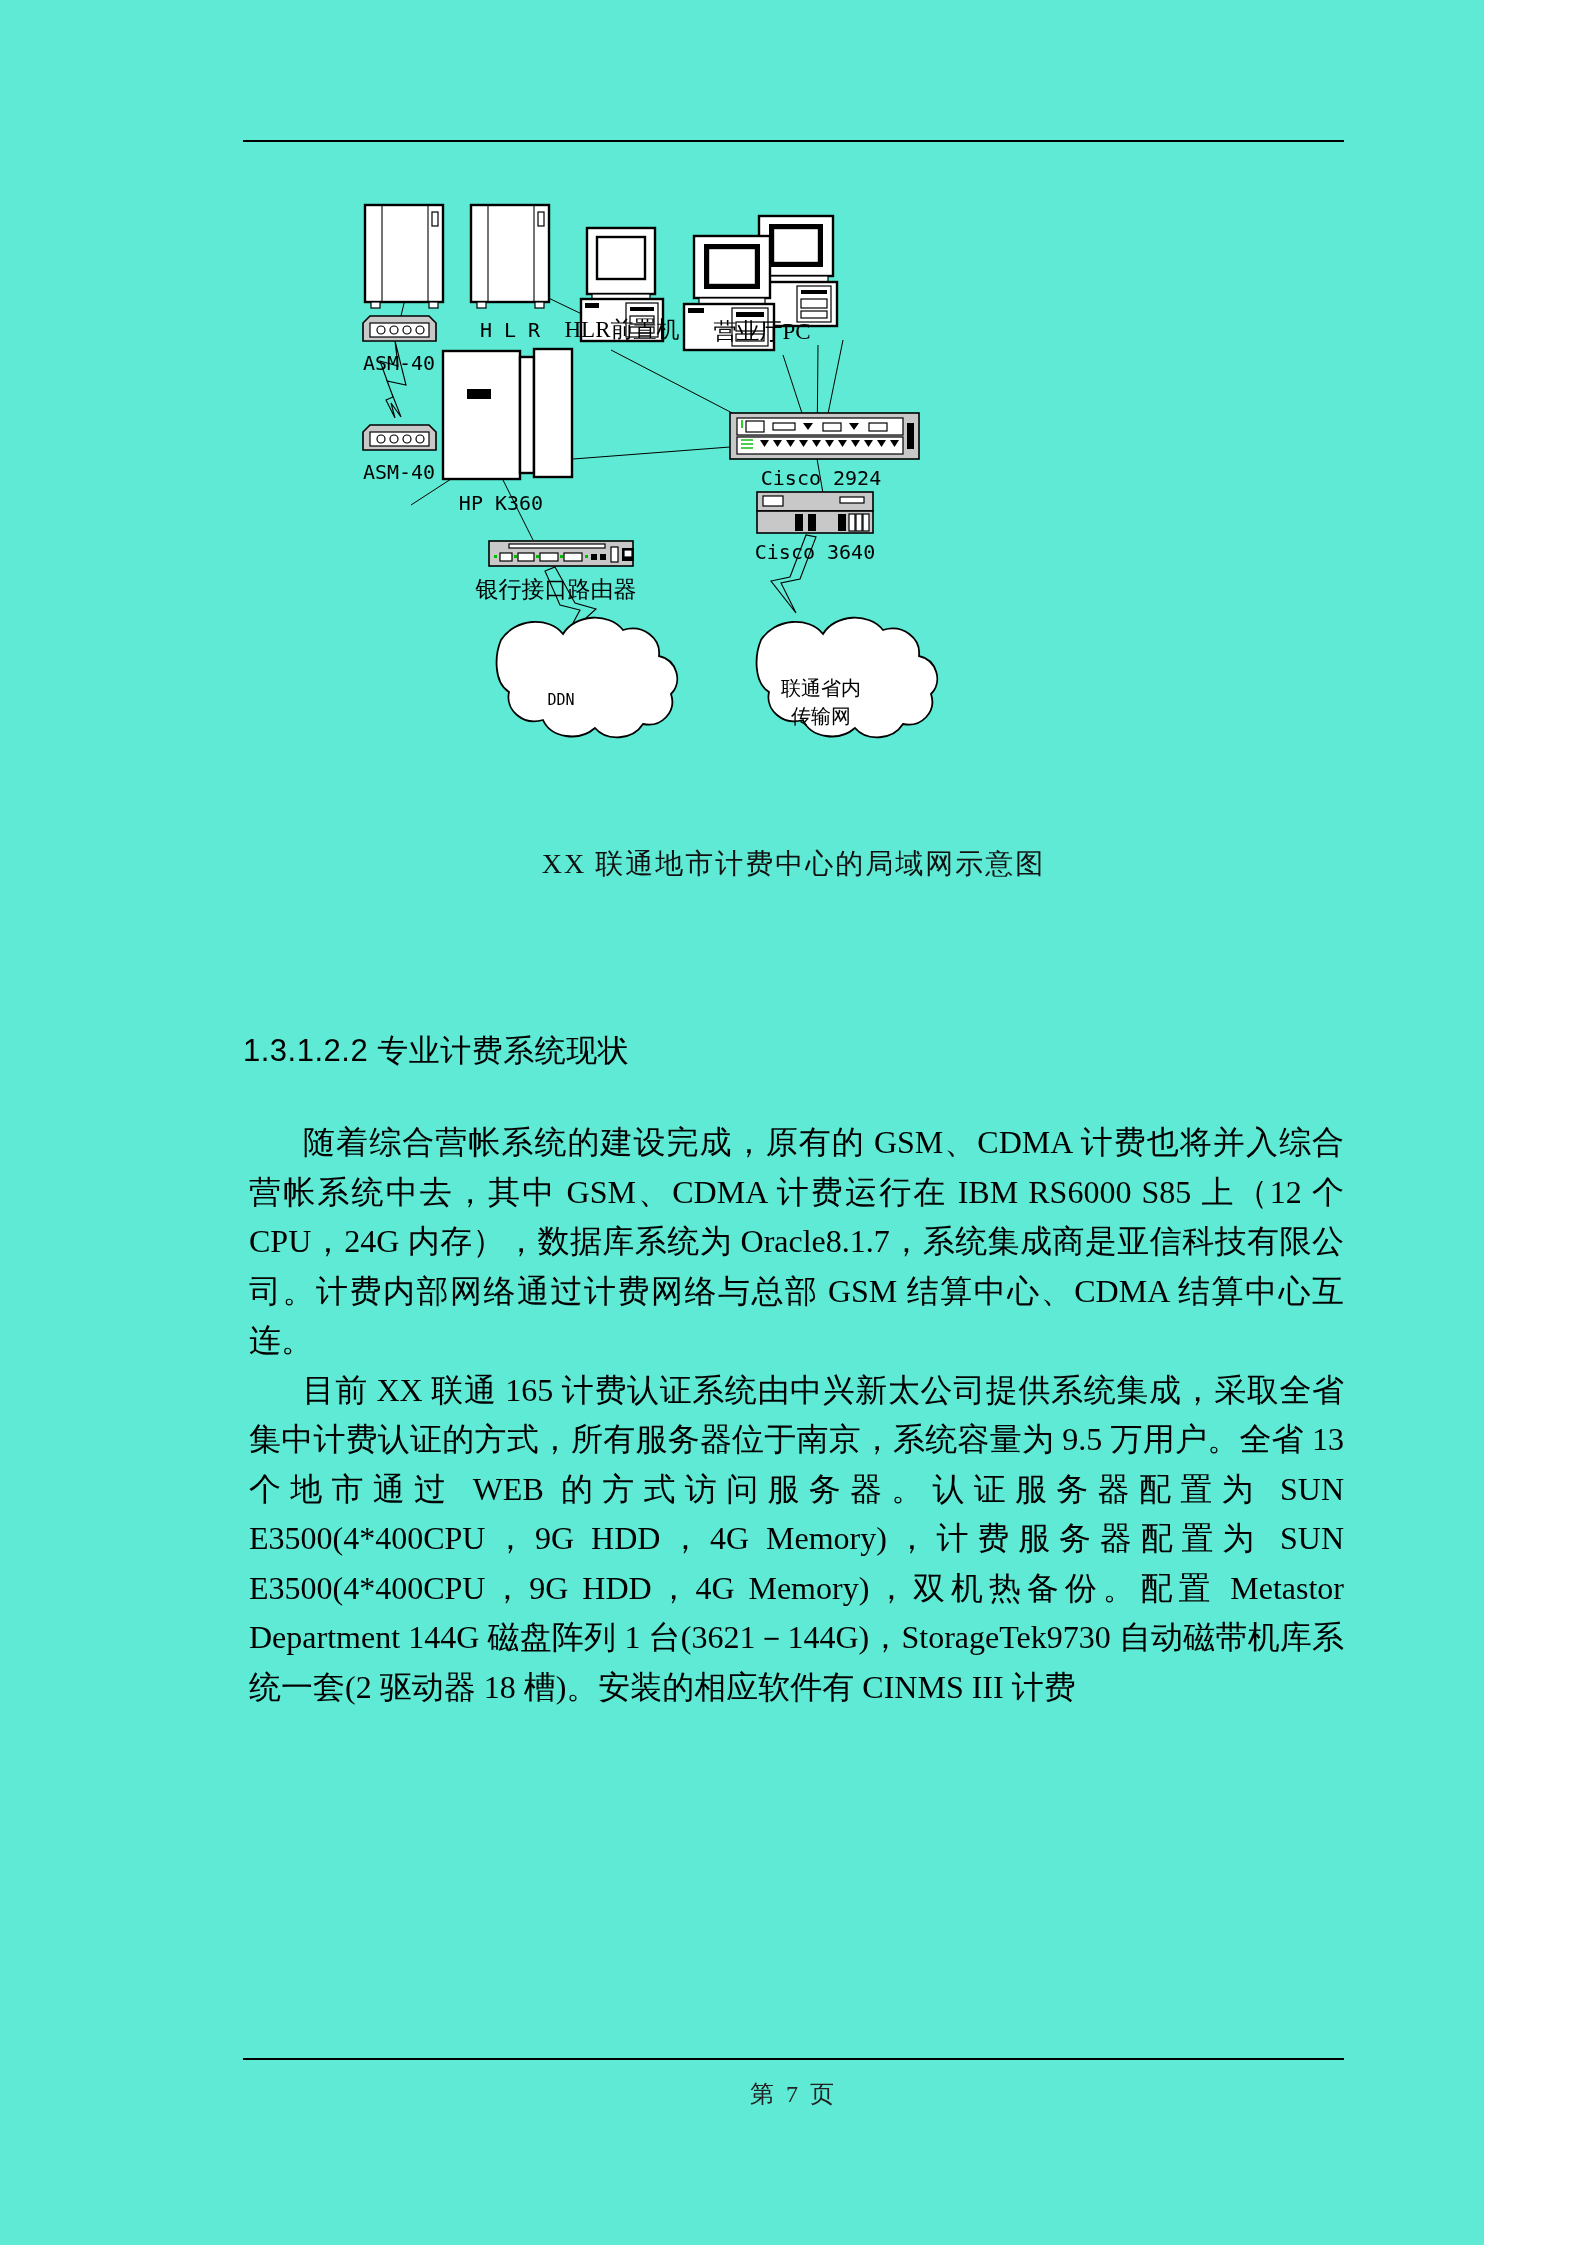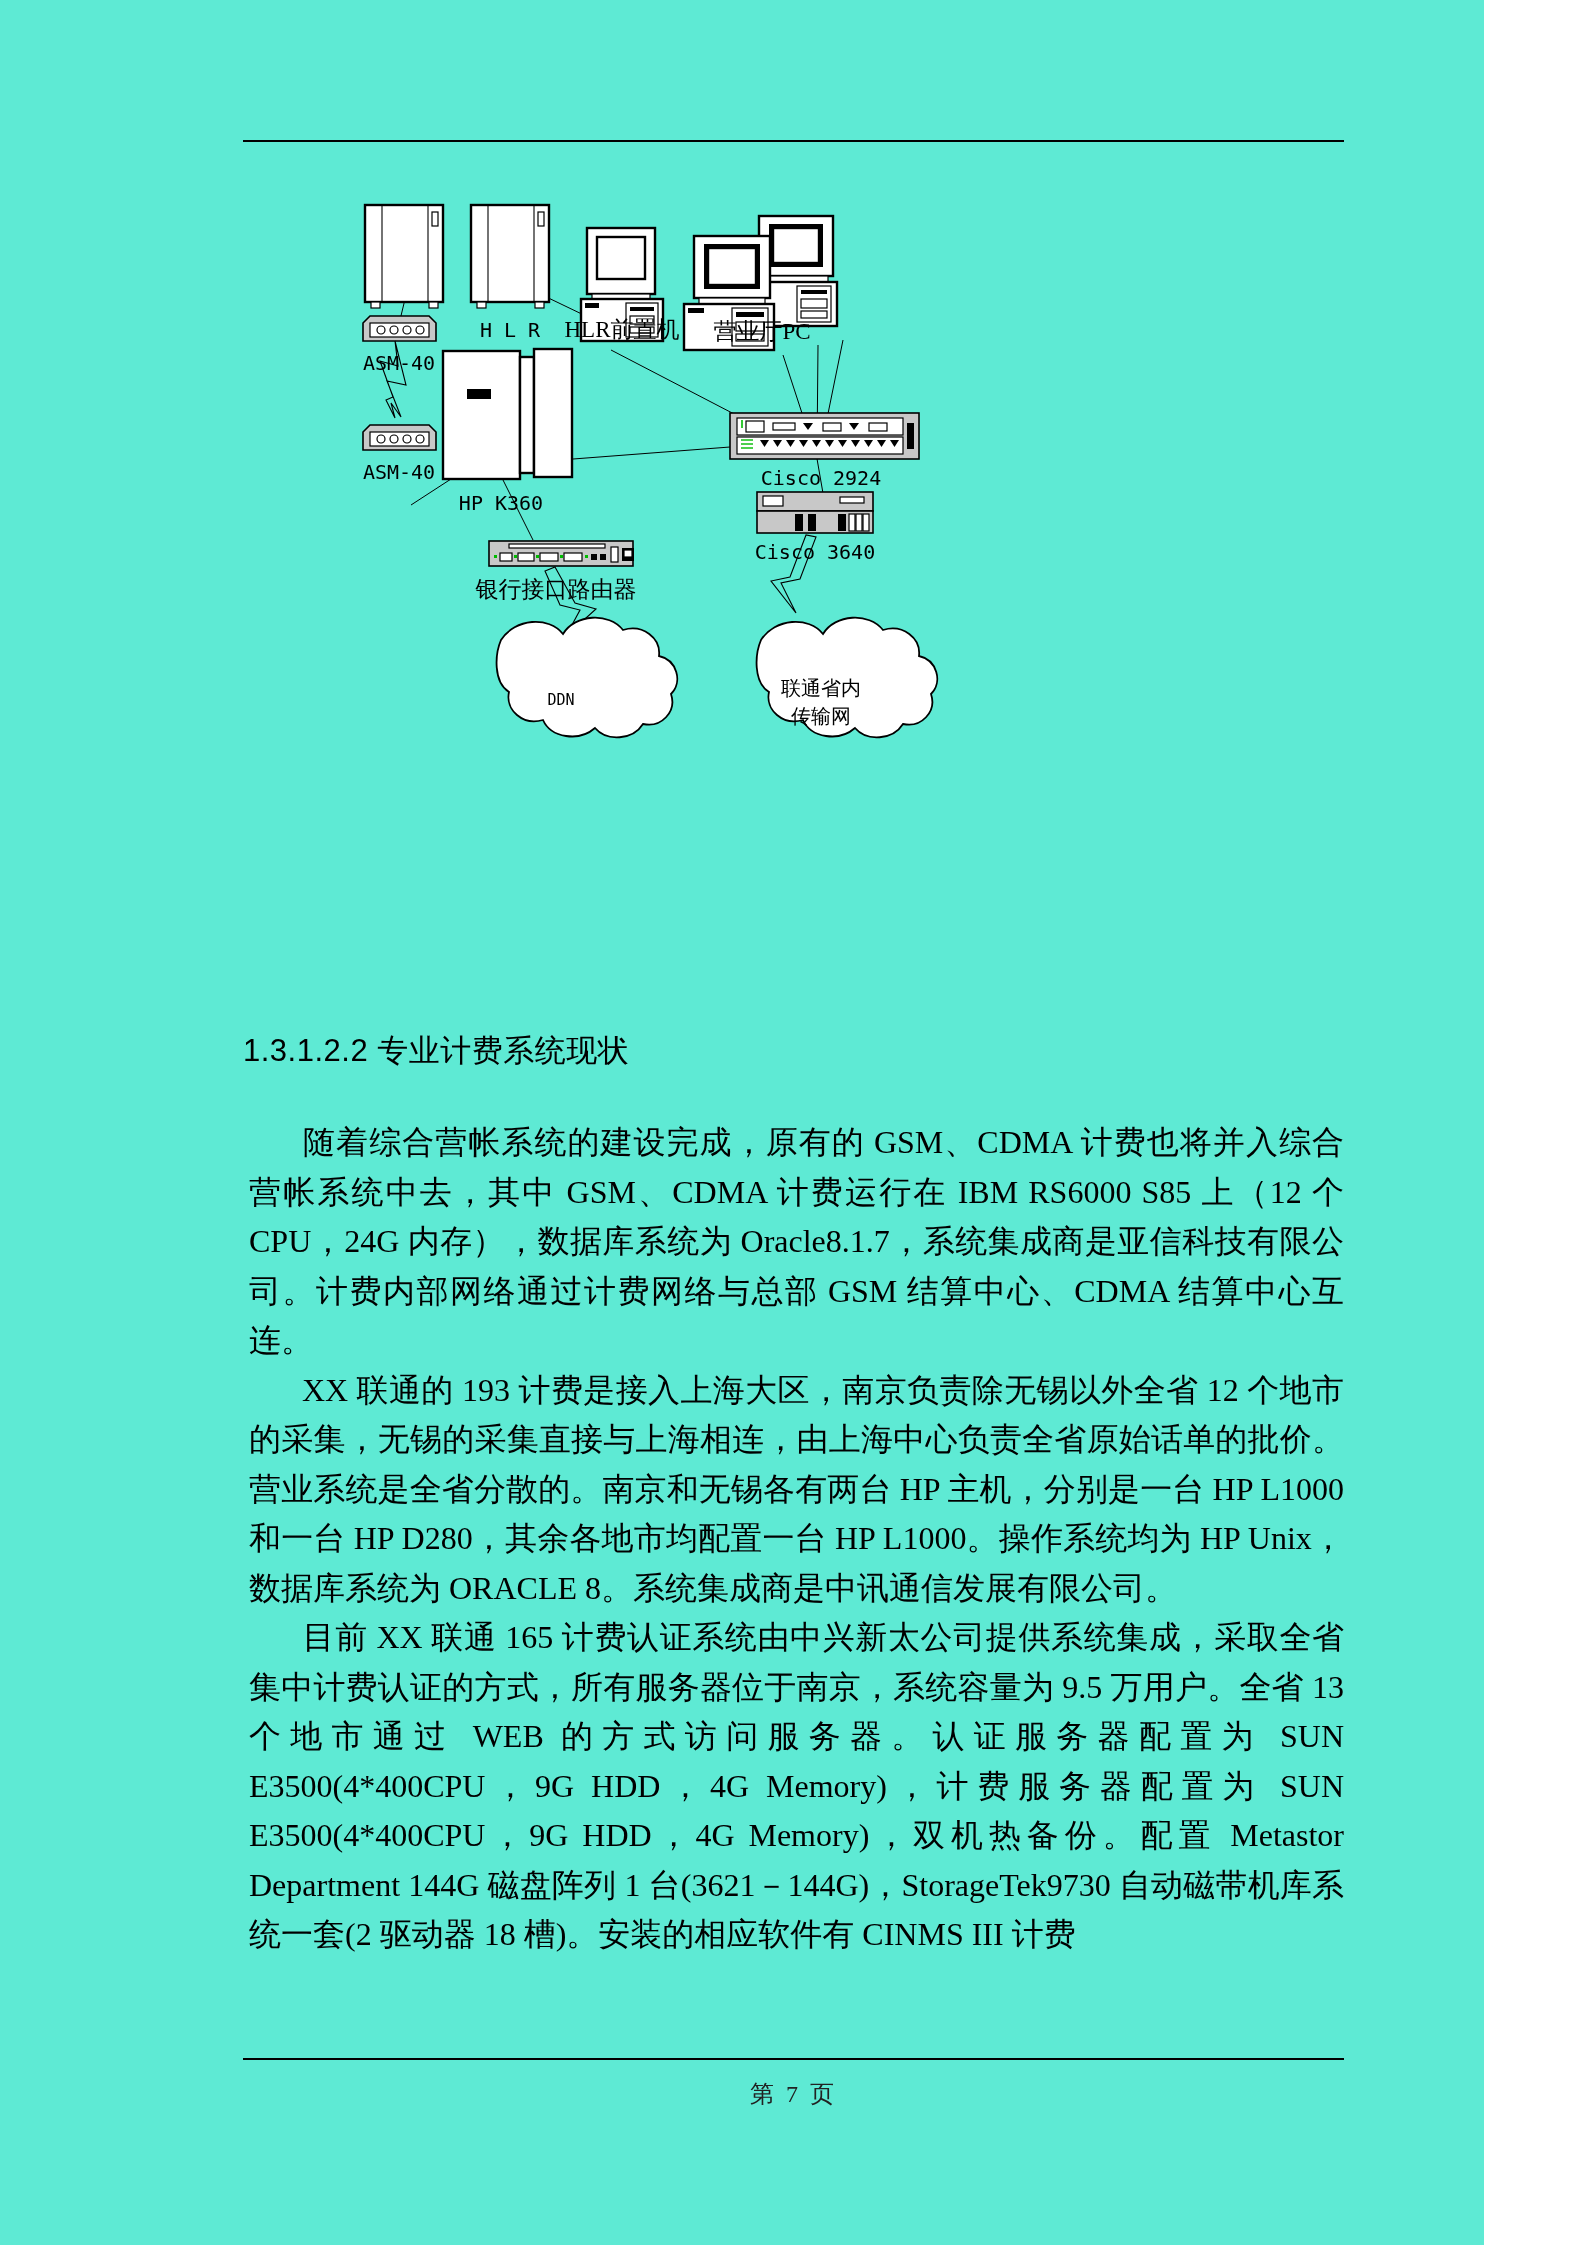--- a/index.html
+++ b/index.html
@@ -356,26 +356,26 @@
                                   c-16 14 -44 10 -52 -8
                                   c-20 6 -38 -10 -34 -28
                                   c-16 -10 -14 -38 -8 -52 Z"></path>
           <text class="lbl-cloud-cn" x="578" y="510" text-anchor="middle">联通省内</text>
           <text class="lbl-cloud-cn" x="578" y="538" text-anchor="middle">传输网</text>
         </g>
 
       </svg>
     </div>
 
+    <div class="fig-caption">XX 联通地市计费中心的局域网示意图</div>
 
     <div class="heading">1.3.1.2.2 专业计费系统现状</div>
 
     <div class="body-text">
       <p class="para"><span class="indent"></span><span>随着综合营帐系统的建设完成，原有的 GSM、CDMA 计费也将并入综合营帐系统中去，其中 GSM、CDMA 计费运行在 IBM RS6000 S85 上（12 个 CPU，24G 内存），数据库系统为 Oracle8.1.7，系统集成商是亚信科技有限公司。计费内部网络通过计费网络与总部 GSM 结算中心、CDMA 结算中心互连。</span></p>
-      <p class="para"><span class="indent"></span><span>XX 联通的 193 计费是接入上海大区，南京负责除无锡以外全省 12 个地市的采集，无锡的采集直接与上海相连，由上海中心负责全省原始话单的批价。营业系统是全省分散的。南京和无锡各有两台 HP 主机，分别是一台 HP L1000 和一台 HP D280，其余各地市均配置一台 HP L1000。操作系统均为 HP Unix，数据库系统为 ORACLE 8。系统集成商是中讯通信发展有限公司。</span></p>
       <p class="para"><span class="indent"></span><span>目前 XX 联通 165 计费认证系统由中兴新太公司提供系统集成，采取全省集中计费认证的方式，所有服务器位于南京，系统容量为 9.5 万用户。全省 13 个地市通过 WEB 的方式访问服务器。认证服务器配置为 SUN E3500(4*400CPU，9G HDD，4G Memory)，计费服务器配置为 SUN E3500(4*400CPU，9G HDD，4G Memory)，双机热备份。配置 Metastor Department 144G 磁盘阵列 1 台(3621－144G)，StorageTek9730 自动磁带机库系统一套(2 驱动器 18 槽)。安装的相应软件有 CINMS III 计费</span></p>
     </div>
 
     <div class="rule rule-bottom"></div>
 
     <div class="footer">第 7 页</div>
 
   </div>
 </div>
 

